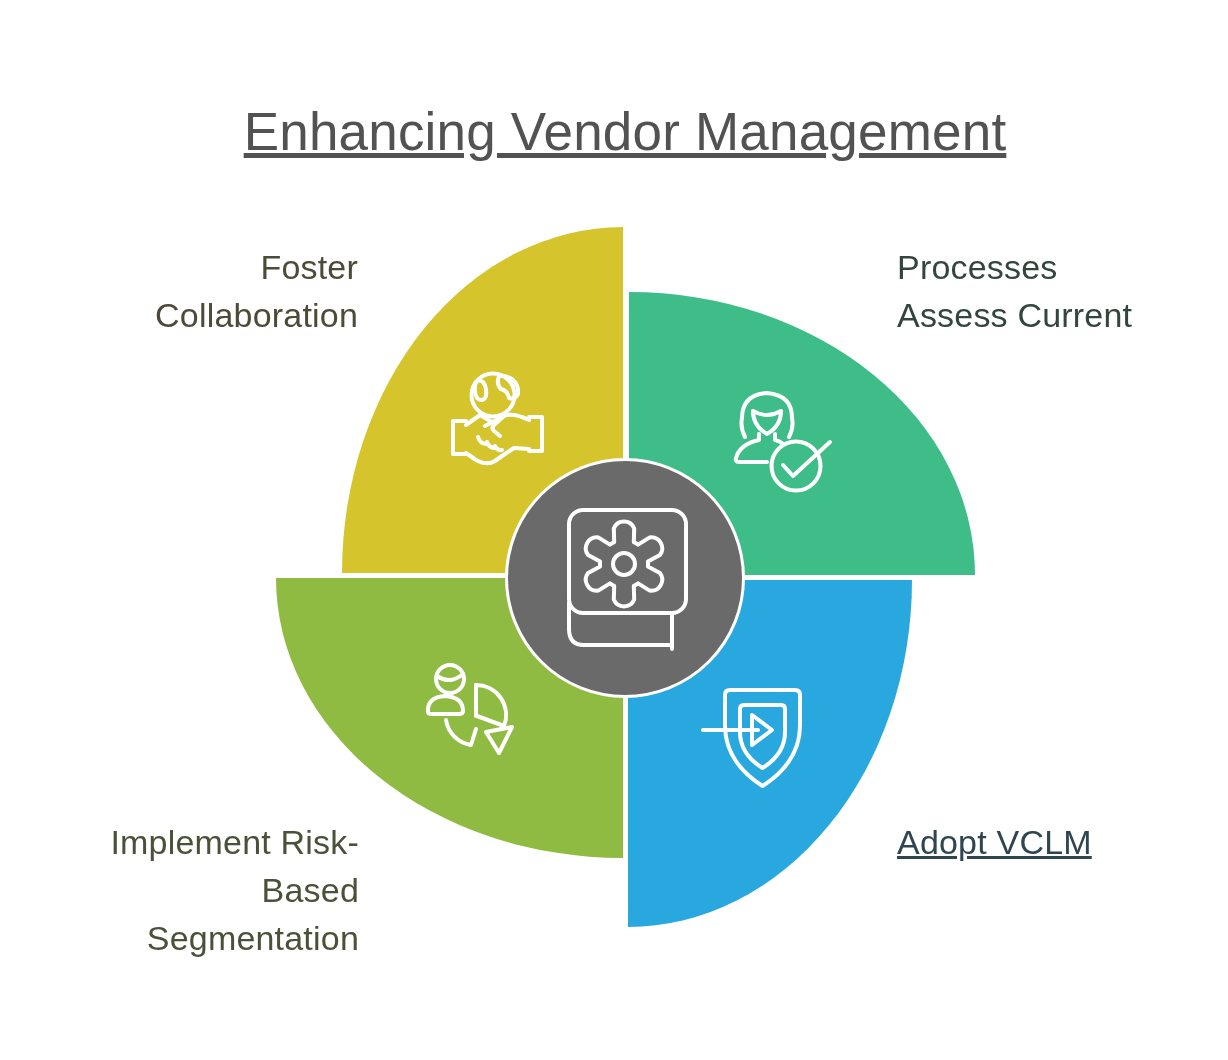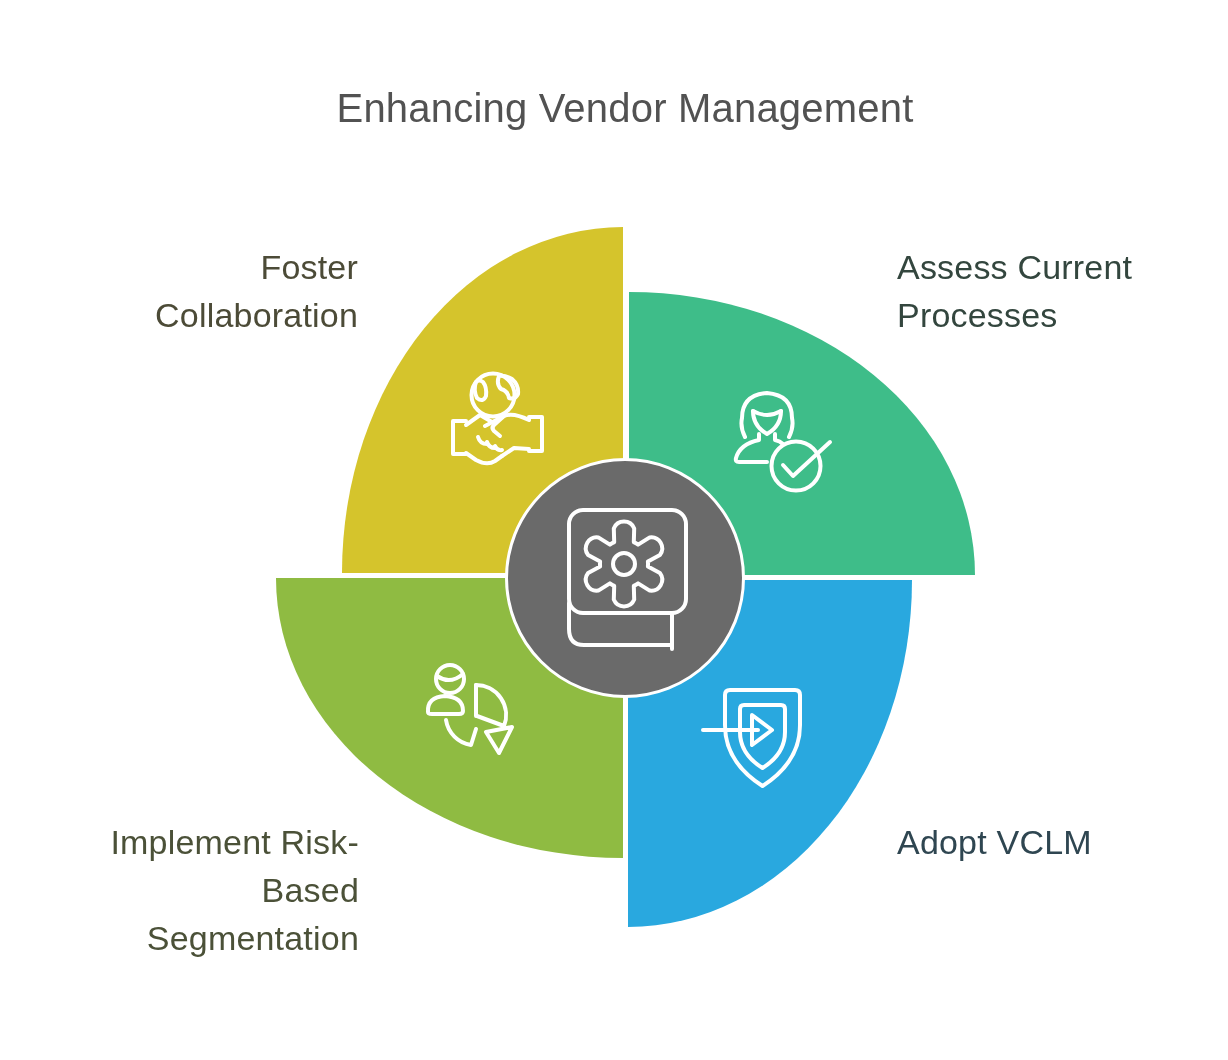--- a/index.html
+++ b/index.html
@@ -5,24 +5,25 @@
   * { margin:0; padding:0; box-sizing:border-box; }
   html,body { background:#ffffff; }
   body { font-family:"Liberation Sans", sans-serif; }
   .canvas {
     position:relative;
     width:1228px; height:1060px;
     background:#ffffff;
     overflow:hidden;
   }
   .title {
-    position:absolute; left:25px; top:84px; width:1200px;
+    position:absolute; left:25px; top:108px; width:1200px;
     text-align:center;
-    font-size:40px; line-height:48px; font-weight:400;
+    font-size:53px; line-height:48px; font-weight:400;
     letter-spacing:0.2px;
+    text-decoration:underline;
   }
   .petal { position:absolute; }
   .petal-tl { left:342px; top:227px; width:281px; height:346px; border-radius:100% 0 0 0; }
   .petal-tr { left:629px; top:292px; width:346px; height:283px; border-radius:0 100% 0 0; }
   .petal-bl { left:276px; top:578px; width:347px; height:280px; border-radius:0 0 0 100%; }
   .petal-br { left:628px; top:580px; width:284px; height:347px; border-radius:0 0 100% 0; }
   .center-circle {
     position:absolute; left:505px; top:458px; width:240px; height:240px;
     border-radius:50%; border:3px solid #ffffff;
   }
@@ -34,21 +35,21 @@
   }
   .seg-label {
     position:absolute;
     font-size:34px; line-height:48px; font-weight:400;
     letter-spacing:0.2px;
   }
   .seg-label.align-right { text-align:right; }
   .label-foster    { right:870px; top:243px; width:420px; }
   .label-assess    { left:897px;  top:243px; width:330px; }
   .label-implement { right:869px; top:818px; width:420px; }
-  .label-adopt     { left:897px;  top:818px; width:330px; }
+  .label-adopt     { left:897px;  top:818px; width:330px;text-decoration:underline; }
 </style>
 </head>
 <body>
 
 <div class="canvas">
 
   <div class="title" style="color: rgb(82, 82, 82);">Enhancing Vendor Management</div>
 
   <div class="petal petal-tl" style="background-color: rgb(213, 196, 44);"></div>
   <div class="petal petal-tr" style="background-color: rgb(62, 189, 137);"></div>
@@ -116,22 +117,22 @@
       <circle cx="74" cy="69" r="11"></circle>
     </svg>
   </div>
 
   <div class="seg-label align-right label-foster" style="color: rgb(76, 75, 55);">
     <div>Foster</div>
     <div>Collaboration</div>
   </div>
 
   <div class="seg-label label-assess" style="color: rgb(51, 70, 62);">
+    <div>Processes</div>
     <div>Assess Current</div>
-    <div>Processes</div>
   </div>
 
   <div class="seg-label align-right label-implement" style="color: rgb(75, 81, 56);">
     <div>Implement Risk-</div>
     <div>Based</div>
     <div>Segmentation</div>
   </div>
 
   <div class="seg-label label-adopt" style="color: rgb(47, 70, 81);">
     <div>Adopt VCLM</div>

